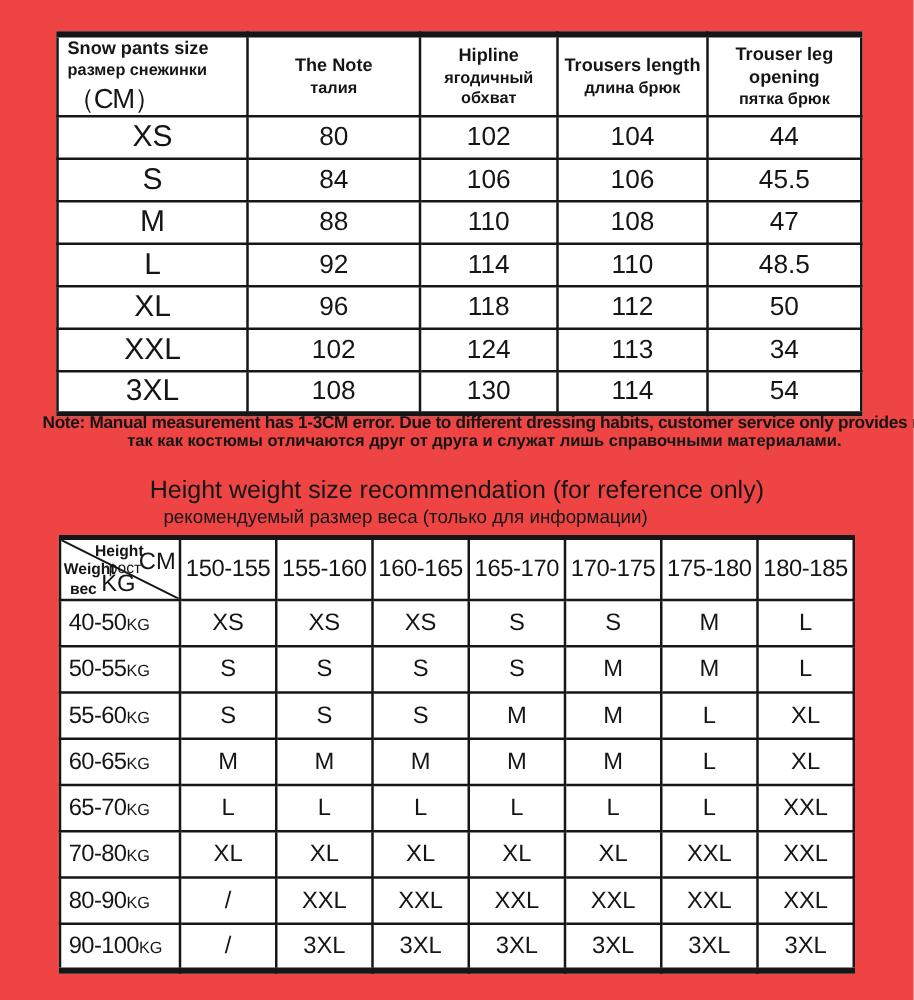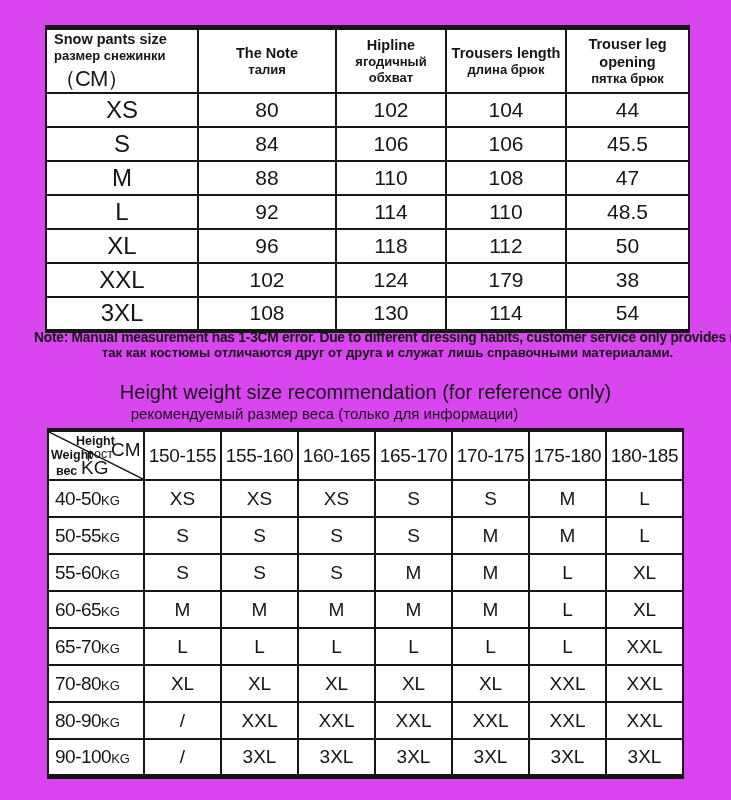--- a/index.html
+++ b/index.html
@@ -2,21 +2,21 @@
 <html><head>
 <meta charset="utf-8">
 <style>
   * { margin:0; padding:0; box-sizing:border-box; }
   html, body {
     width:731px; height:800px;
     background:#ffffff;
     font-family:"Liberation Sans", sans-serif;
     color:#151515;
   }
-  .page { position:relative; width:731px; height:800px; overflow:hidden; background:#d946ef; }
+  .page { position:relative; width:731px; height:800px; overflow:hidden; background:#ef4444; }
 
   table { border-collapse:collapse; table-layout:fixed; background:#fff; }
   th, td { border:2px solid #161616; vertical-align:middle; }
 
   
   .t1 { position:absolute; left:45px; top:25px; width:643px;
         border:2px solid #161616; border-top-width:5px; border-bottom-width:4px; }
   .t1 thead tr { height:52px; }
   .t1 tbody tr { height:34px; }
   .t1 th { font-weight:bold; text-align:center; line-height:1.25; }
@@ -132,22 +132,22 @@
         <td class="size">XL</td>
         <td>96</td>
         <td>118</td>
         <td>112</td>
         <td>50</td>
       </tr>
       <tr>
         <td class="size">XXL</td>
         <td>102</td>
         <td>124</td>
-        <td>179</td>
-        <td>38</td>
+        <td>113</td>
+        <td>34</td>
       </tr>
       <tr>
         <td class="size">3XL</td>
         <td>108</td>
         <td>130</td>
         <td>114</td>
         <td>54</td>
       </tr>
     </tbody>
   </table>

